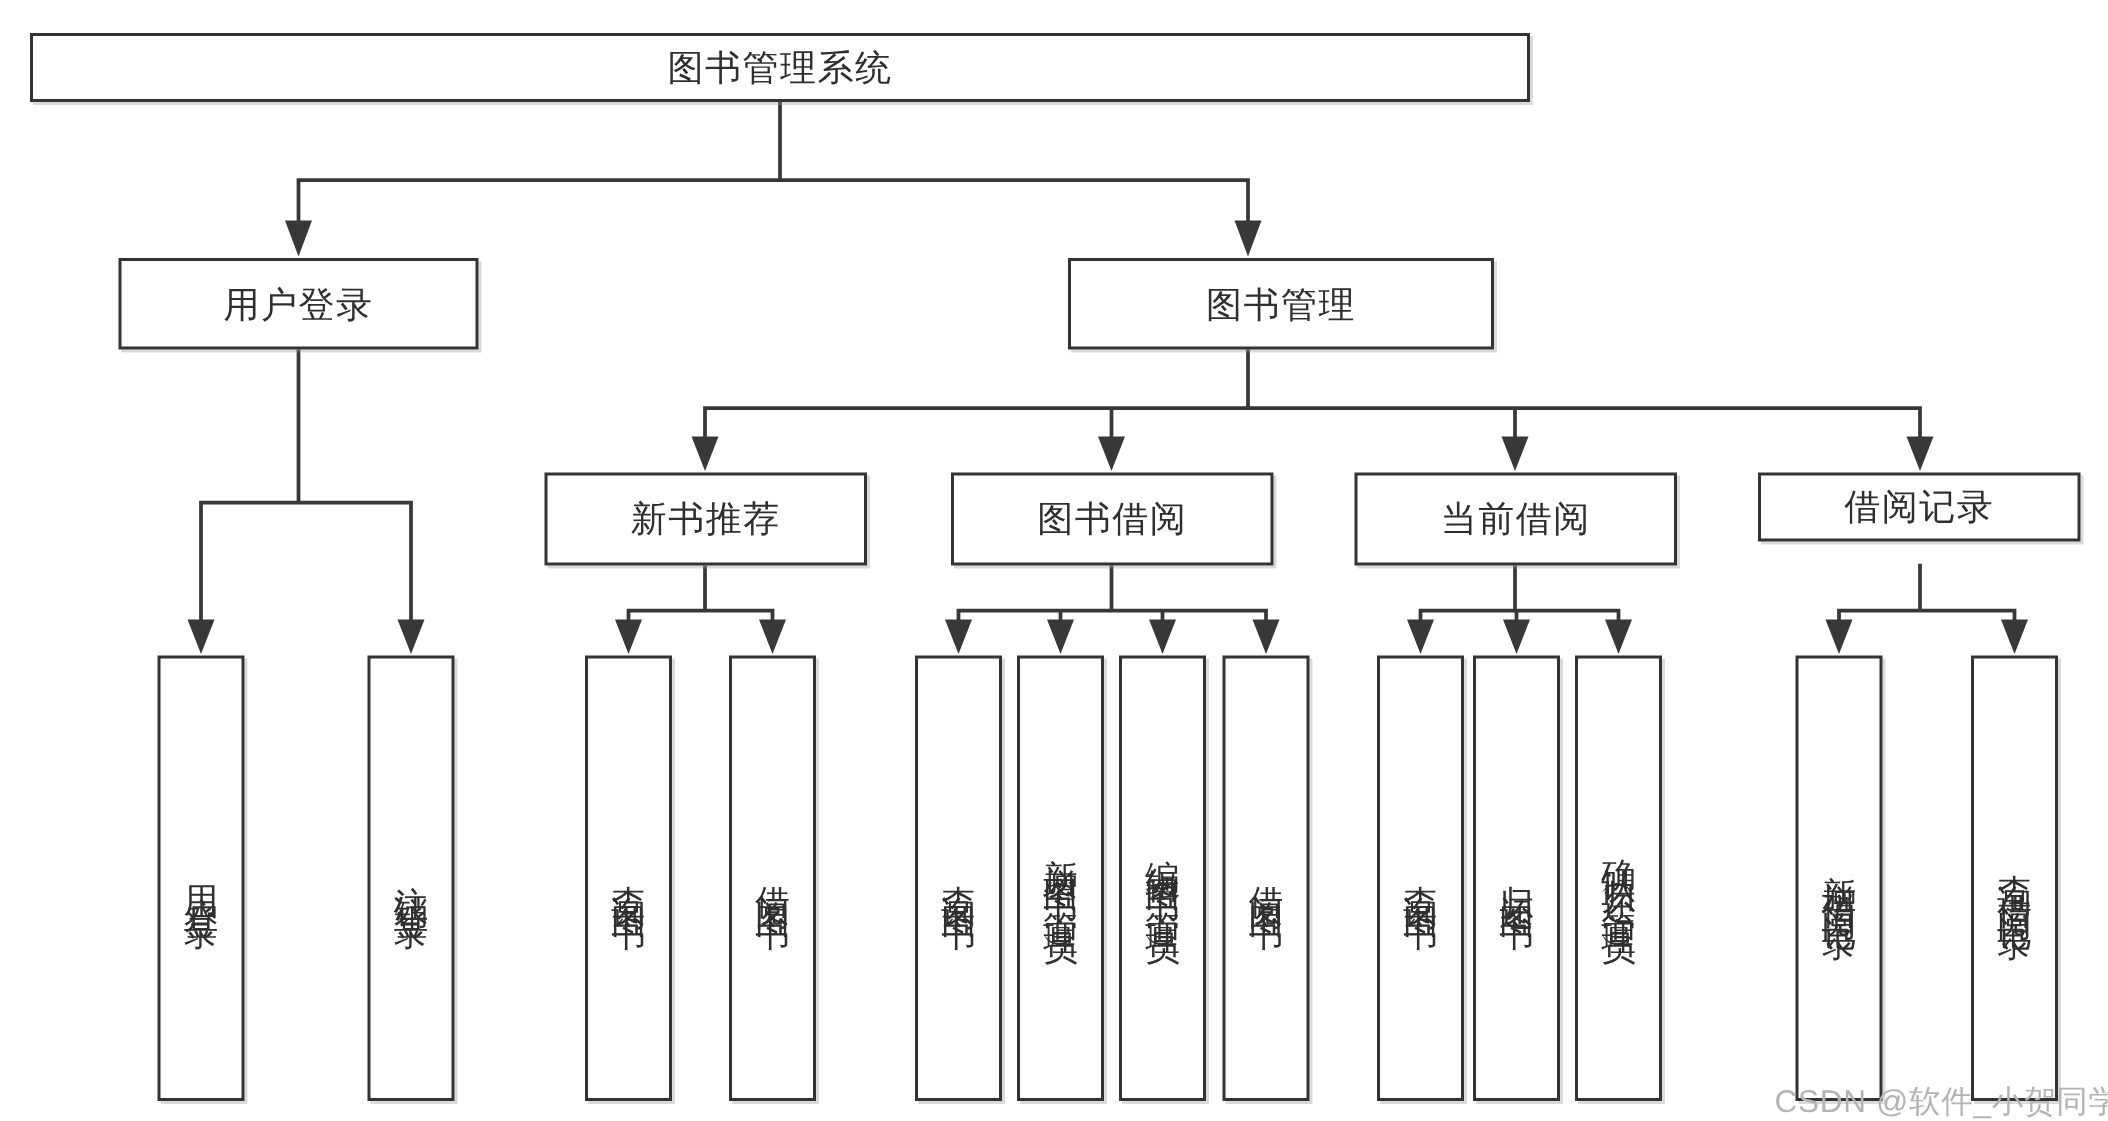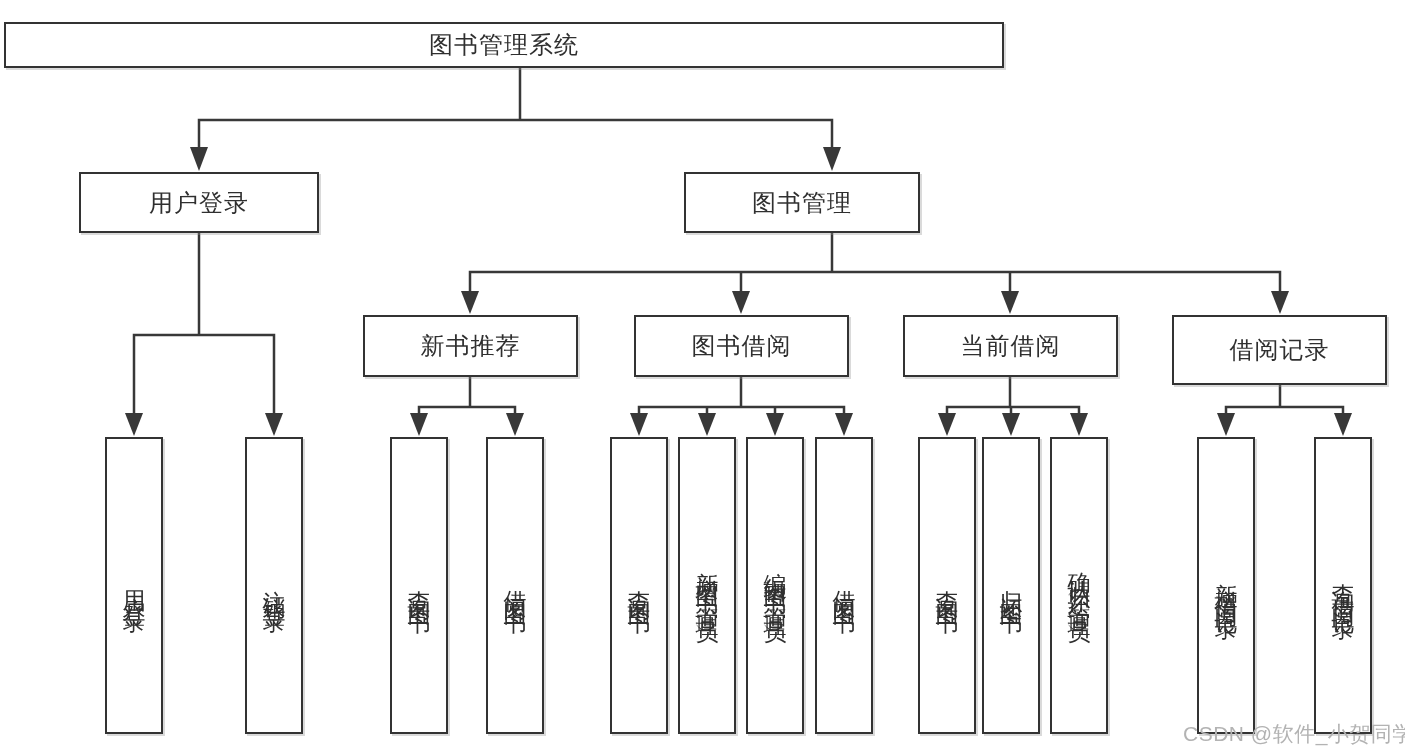--- a/index.html
+++ b/index.html
@@ -100,41 +100,41 @@
       <polygon points="766,413 784,413 775,436"></polygon>
       <polygon points="835,413 853,413 844,436"></polygon>
       <polygon points="938,413 956,413 947,436"></polygon>
       <polygon points="1002,413 1020,413 1011,436"></polygon>
       <polygon points="1070,413 1088,413 1079,436"></polygon>
       <polygon points="1217,413 1235,413 1226,436"></polygon>
       <polygon points="1334,413 1352,413 1343,436"></polygon>
     </g>
   </svg>
 
-  <div class="node" style="left:4px;top:22px;width:1000px;height:46px">
+  <div class="node" style="left:20px;top:22px;width:1000px;height:46px">
     <span class="hlabel">图书管理系统</span>
   </div>
 
   <div class="node" style="left:79px;top:172px;width:240px;height:61px">
     <span class="hlabel">用户登录</span>
   </div>
-  <div class="node" style="left:684px;top:172px;width:236px;height:61px">
+  <div class="node" style="left:712px;top:172px;width:284px;height:61px">
     <span class="hlabel">图书管理</span>
   </div>
 
   <div class="node" style="left:634px;top:315px;width:215px;height:62px">
     <span class="hlabel">图书借阅</span>
   </div>
   <div class="node" style="left:363px;top:315px;width:215px;height:62px">
     <span class="hlabel">新书推荐</span>
   </div>
   <div class="node" style="left:903px;top:315px;width:215px;height:62px">
     <span class="hlabel">当前借阅</span>
   </div>
-  <div class="node" style="left:1172px;top:315px;width:215px;height:70px">
+  <div class="node" style="left:1172px;top:315px;width:215px;height:46px">
     <span class="hlabel">借阅记录</span>
   </div>
 
   <div class="node leaf" style="left:105px">
     <span class="vlabel">用户登录</span>
   </div>
   <div class="node leaf" style="left:245px">
     <span class="vlabel">注销登录</span>
   </div>
 

